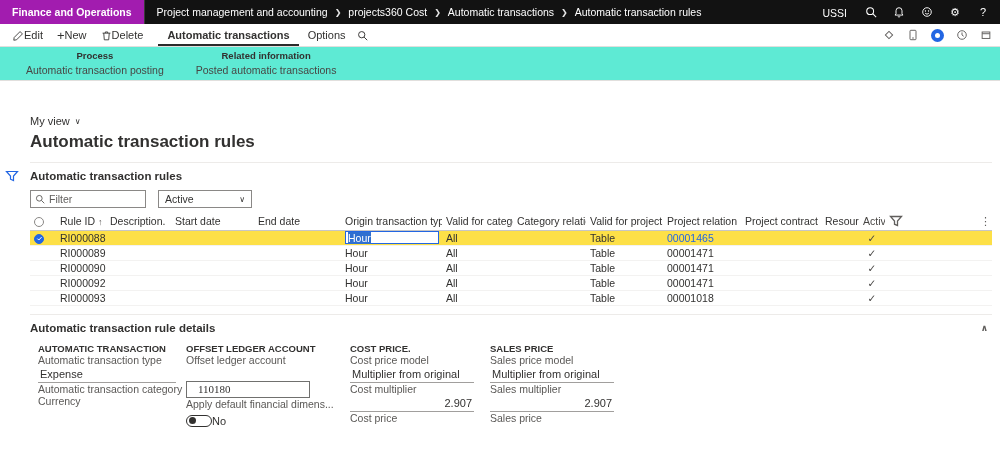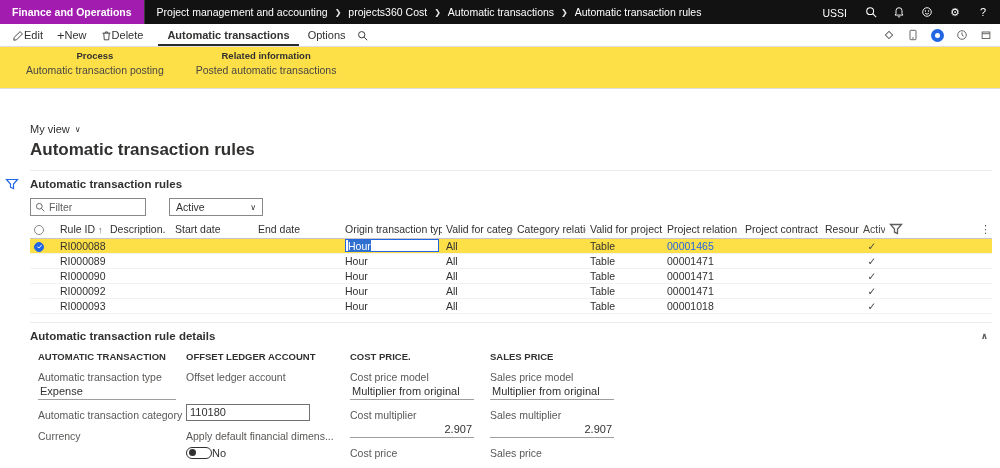--- a/index.html
+++ b/index.html
@@ -30,39 +30,39 @@
   .tab{padding:0 9px;height:100%;display:flex;align-items:center;cursor:pointer}
   .tab.active{font-weight:bold;box-shadow:inset 0 -2px 0 #2b2b2b}
   .cmdsearch{margin-left:2px;cursor:pointer}
   .cmdsearch svg{width:11px;height:11px;color:#323130}
   .cmdright{position:absolute;right:8px;top:0;height:100%;display:flex;align-items:center;gap:12px}
   .cmdright .ico{width:12px;height:12px;color:#605e5c;cursor:pointer}
   .bluedot{width:13px;height:13px;border-radius:50%;background:#2266E3;display:flex;align-items:center;justify-content:center;cursor:pointer}
   .bluedot i{width:5px;height:5px;border-radius:50%;background:#fff;display:block}
 
   
-  .apane{min-height:32px;border-bottom:1px solid #e1dfdd;display:flex;padding:3px 0 12px 10px;background:#fde047}
+  .apane{min-height:32px;border-bottom:1px solid #e1dfdd;display:flex;padding:3px 0 4px 10px;background:#5eead4}
   .apgroup{display:flex;flex-direction:column;align-items:center;padding:0 16px}
   .aptitle{font-size:9.5px;font-weight:bold;white-space:nowrap}
   .apitem{font-size:10.5px;margin-top:3px;cursor:pointer;color:#484644;white-space:nowrap}
 
   
   .page{position:relative;padding:30px 8px 0 30px}
   .leftfilter{position:absolute;left:5px;top:88px;color:#2266E3;width:14px;height:14px;cursor:pointer}
   .myview{display:inline-flex;align-items:center;gap:5px;font-size:11px;cursor:pointer}
   .caret{font-size:8px;color:#323130}
   .pagetitle{font-size:17px;font-weight:bold;margin-top:3px}
 
   .section-hd{display:flex;align-items:center;margin-top:10px;border-top:1px solid #edebe9;
     padding-top:7px;font-size:11.5px;font-weight:bold;color:#323130}
   .section-hd .sp{flex:1}
   .chev{font-size:9px;color:#605e5c;cursor:pointer;padding-right:4px}
 
   
-  .gridtools{display:flex;align-items:center;gap:23px;margin-top:8px}
+  .gridtools{display:flex;align-items:center;gap:12px;margin-top:8px}
   .filterbox{width:116px;height:18px;border:1px solid #8a8886;display:flex;align-items:center;padding:0 4px;gap:4px;background:#fff}
   .filterbox svg{width:10px;height:10px;color:#605e5c;flex:none}
   .filterbox input{border:none;outline:none;width:100%;font-size:10.5px;font-family:inherit;color:#323130;background:transparent}
   .filterbox input::placeholder{color:#605e5c}
   .statusbox{width:94px;height:18px;border:1px solid #8a8886;display:flex;align-items:center;justify-content:space-between;
     padding:0 6px;font-size:10.5px;cursor:pointer;background:#fff}
 
   
   table{border-collapse:collapse;table-layout:fixed;width:962px;margin-top:5px;font-size:10.5px}
   th,td{padding:0 4px;white-space:nowrap;overflow:hidden;text-align:left;font-weight:normal;height:15px}
@@ -80,25 +80,25 @@
   .hfunnel{width:10px;height:10px;color:#605e5c;cursor:pointer}
   .more{color:#605e5c;font-size:11px;text-align:right;cursor:pointer}
 
   
   .details{display:flex;margin-left:8px;margin-top:0}
   .dg1{width:138px;margin-right:10px}
   .dg2{width:148px;margin-right:16px}
   .dg3{width:124px;margin-right:16px}
   .dg4{width:124px}
   .dgtitle{font-size:9.5px;font-weight:bold;margin-top:9px;white-space:nowrap}
-  .flabel{font-size:10.5px;color:#5a5856;margin-top:9px;white-space:nowrap}
+  .flabel{font-size:10.5px;color:#5a5856;white-space:nowrap}
   .fvalue{font-size:11px;margin-top:2px;padding:0 2px 2px 2px;border-bottom:1px solid #a19f9d;min-height:15px;white-space:nowrap}
   .fvalue.num{text-align:right}
   .fvalue.link{color:#2266E3;cursor:pointer}
-  .finput{width:124px;height:17px;border:1px solid #70706e;font-size:11px;padding:0 3px;font-family:Liberation Sans, sans-serif;color:#323130;margin-top:21px;background:#fff}
+  .finput{width:124px;height:17px;border:1px solid #70706e;font-size:11px;padding:0 11px;font-family:Liberation Serif, serif;color:#323130;margin-top:15px;background:#fff}
   .togglerow{display:flex;align-items:center;margin-top:5px}
   .toggle{width:26px;height:12px;border:1px solid #323130;border-radius:7px;position:relative;cursor:pointer;background:#fff;flex:none}
   .knob{position:absolute;left:2px;top:1.5px;width:7px;height:7px;border-radius:50%;background:#323130}
   .tlabel{font-size:11px}
 </style>
 </head>
 <body>
 
 <div class="topbar">
   <div class="appname">Finance and Operations</div>

